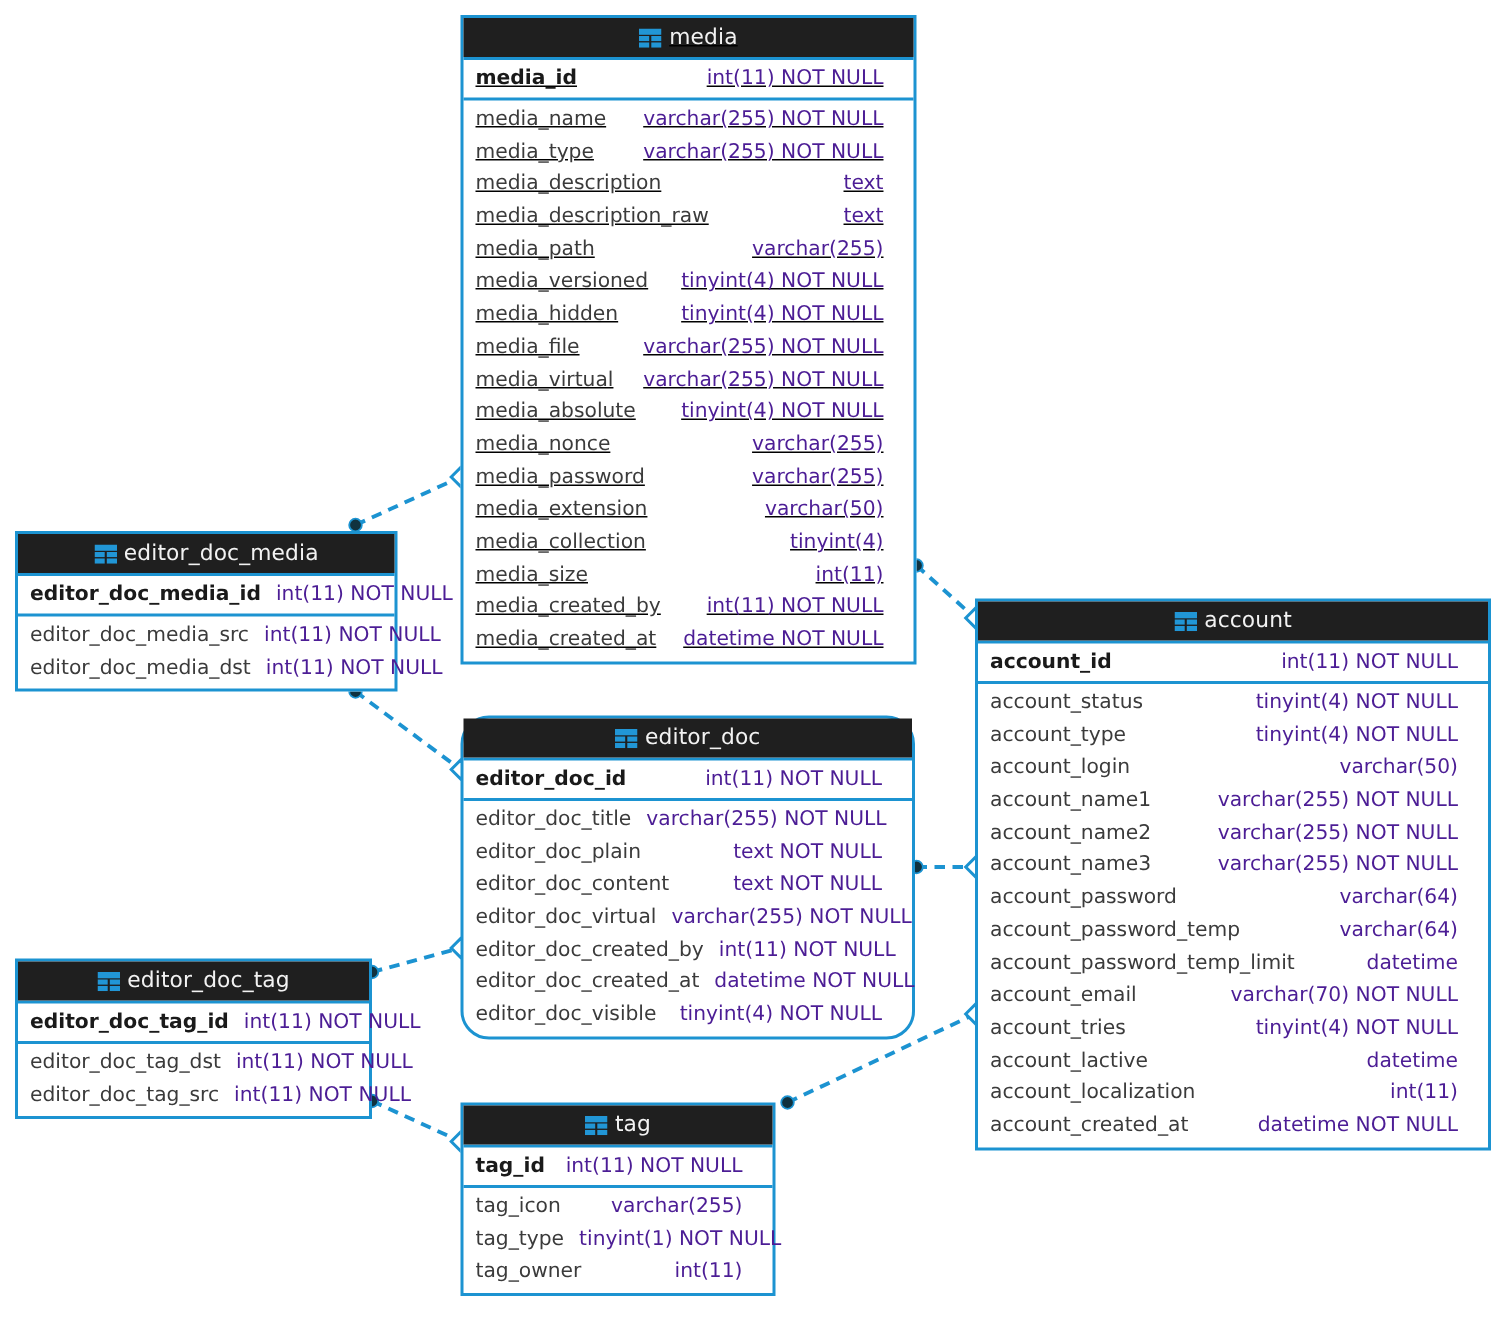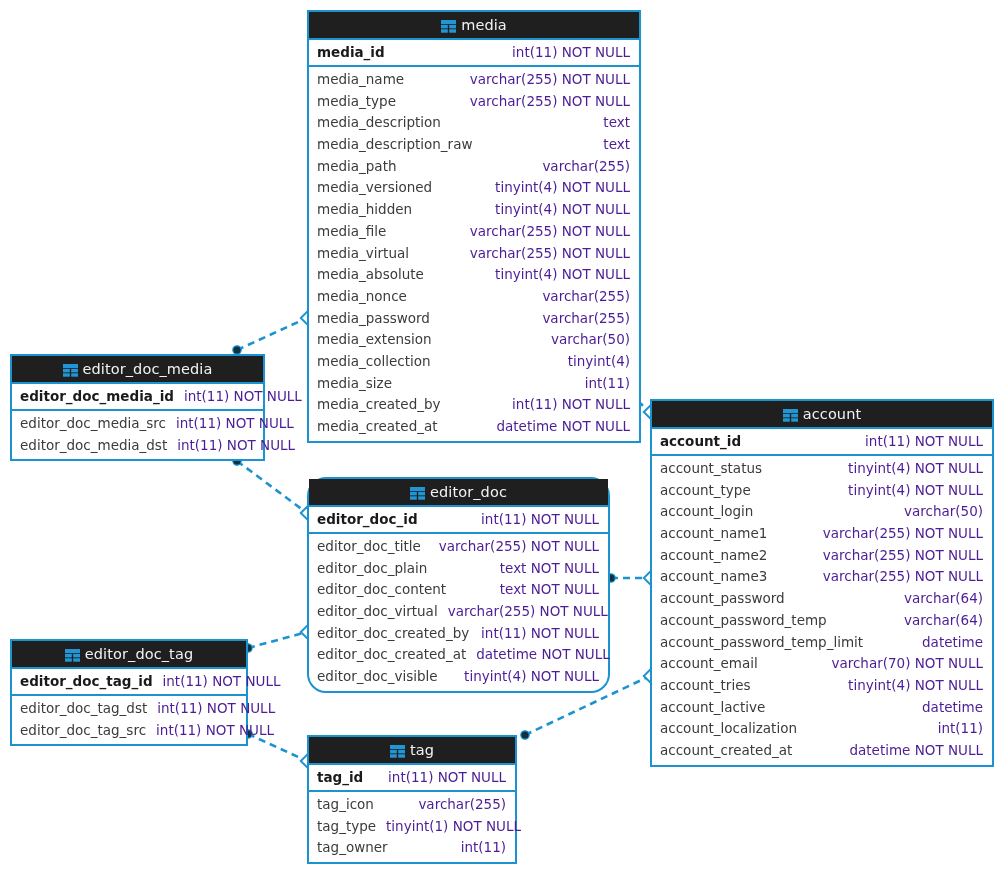--- a/index.html
+++ b/index.html
@@ -65,21 +65,21 @@
     padding: 2px 0 3px 0;
   }
   .col {
     display: flex;
     justify-content: space-between;
     align-items: center;
     font-size: 13.5px;
     color: #3b3b3b;
     line-height: 21.7px;
     height: 21.7px;
-    padding: 0 9px 0 8px;
+    padding: 0 20px 0 8px;
     white-space: nowrap;
     box-sizing: border-box;
   }
   .entity-pk .col {
     height: 25px;
     line-height: 25px;
     font-size: 13.5px;
   }
   .col .cname {
     color: #3b3b3b;
@@ -88,21 +88,21 @@
   .entity-pk .col .cname {
     font-weight: bold;
     color: #1a1a1a;
   }
   .col .ctype {
     color: #4c1d95;
     text-align: right;
   }
 
   
-  #ent-media          { left: 307px; top: 10px;  width: 334px; }
+  #ent-media          { left: 307px; top: 10px;  width: 304px; text-decoration: underline; }
   #ent-account        { left: 650px; top: 399px; width: 344px; }
   #ent-editor_doc     { left: 307px; top: 477px; width: 303px; border-radius: 19px; }
   #ent-editor_doc_media { left: 10px;  top: 354px; width: 255px; }
   #ent-editor_doc_tag { left: 10px;  top: 639px; width: 238px; }
   #ent-tag            { left: 307px; top: 723px; width: 210px; margin-top: 12px; }
 </style>
 </head>
 <body>
 
 <div id="canvas">

